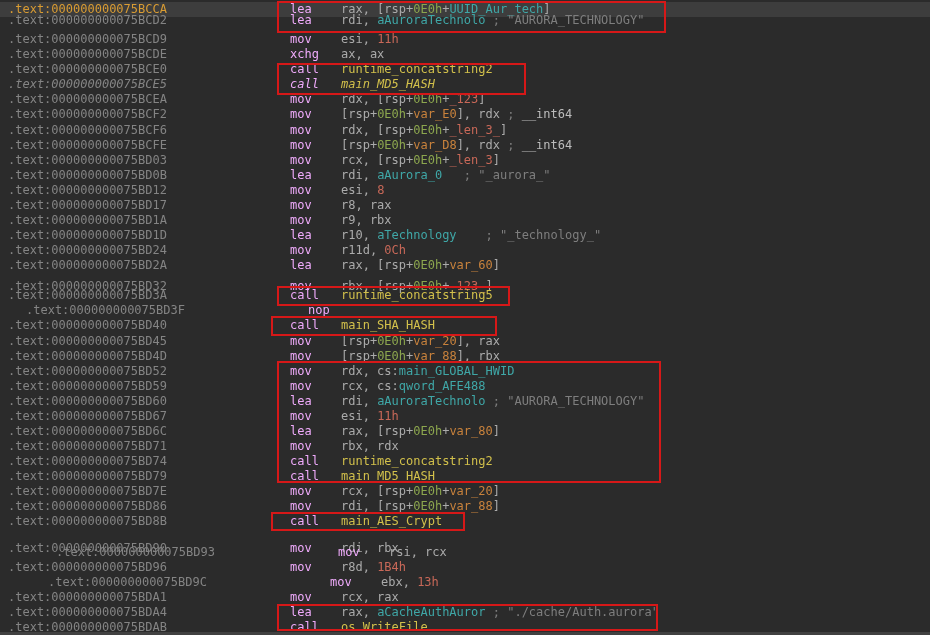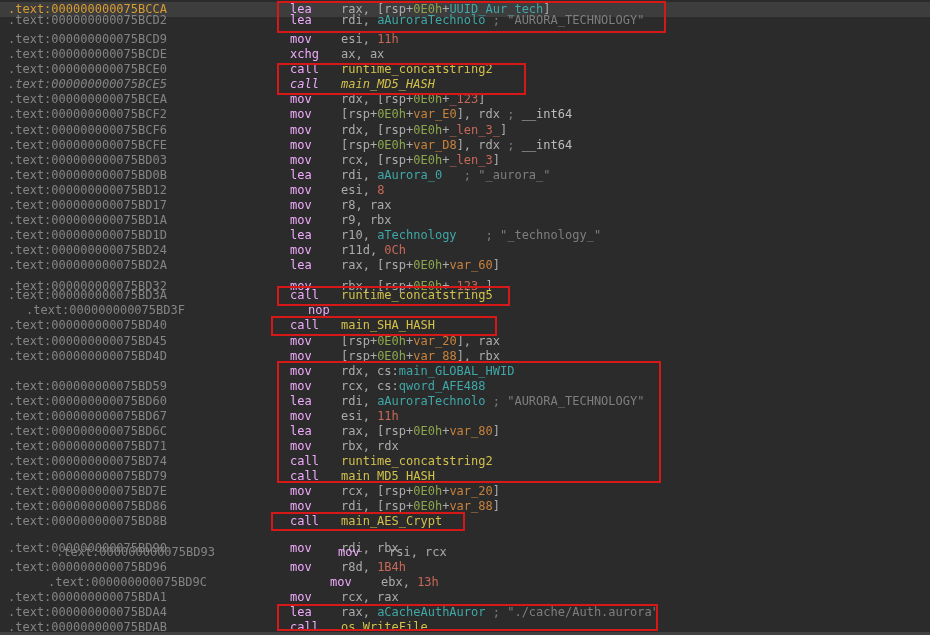--- a/index.html
+++ b/index.html
@@ -48,21 +48,21 @@
     <div class="row" style="top: 212.98px;"><span class="addr">.text:000000000075BD1A</span><span class="mn">mov</span><span class="ops"><span class="p">r9, rbx</span></span></div>
     <div class="row" style="top: 228.05px;"><span class="addr">.text:000000000075BD1D</span><span class="mn">lea</span><span class="ops"><span class="p">r10, </span><span class="t">aTechnology</span><span class="p">    </span><span class="c">; "_technology_"</span></span></div>
     <div class="row" style="top: 243.12px;"><span class="addr">.text:000000000075BD24</span><span class="mn">mov</span><span class="ops"><span class="p">r11d, </span><span class="i">0Ch</span></span></div>
     <div class="row" style="top: 258.19px;"><span class="addr">.text:000000000075BD2A</span><span class="mn">lea</span><span class="ops"><span class="p">rax, [rsp+</span><span class="n">0E0h</span><span class="p">+</span><span class="v">var_60</span><span class="p">]</span></span></div>
     <div class="row" style="top: 279px;"><span class="addr">.text:000000000075BD32</span><span class="mn">mov</span><span class="ops"><span class="p">rbx, [rsp+</span><span class="n">0E0h</span><span class="p">+</span><span class="i">_123_</span><span class="p">]</span></span></div>
     <div class="row" style="top: 288.33px;"><span class="addr">.text:000000000075BD3A</span><span class="mn">call</span><span class="ops"><span class="f">runtime_concatstring5</span></span></div>
     <div class="row" style="top: 303.4px; margin-left: 18px;"><span class="addr">.text:000000000075BD3F</span><span class="mn">nop</span><span class="ops"></span></div>
     <div class="row" style="top: 318.47px;"><span class="addr">.text:000000000075BD40</span><span class="mn">call</span><span class="ops"><span class="f">main_SHA_HASH</span></span></div>
     <div class="row" style="top: 333.54px; padding-left: 44px;"><span class="addr">.text:000000000075BD45</span><span class="mn">mov</span><span class="ops"><span class="p">[rsp+</span><span class="n">0E0h</span><span class="p">+</span><span class="v">var_20</span><span class="p">], rax</span></span></div>
     <div class="row" style="top: 348.61px;"><span class="addr">.text:000000000075BD4D</span><span class="mn">mov</span><span class="ops"><span class="p">[rsp+</span><span class="n">0E0h</span><span class="p">+</span><span class="v">var_88</span><span class="p">], rbx</span></span></div>
-    <div class="row" style="top: 363.68px;"><span class="mn">mov</span><span class="ops"><span class="p">rdx, cs:</span><span class="t">main_GLOBAL_HWID</span></span></div>
+    <div class="row" style="top: 363.68px;"><span class="addr">.text:000000000075BD52</span><span class="mn">mov</span><span class="ops"><span class="p">rdx, cs:</span><span class="t">main_GLOBAL_HWID</span></span></div>
     <div class="row" style="top: 378.75px;"><span class="addr">.text:000000000075BD59</span><span class="mn">mov</span><span class="ops"><span class="p">rcx, cs:</span><span class="t">qword_AFE488</span></span></div>
     <div class="row" style="top: 393.82px;"><span class="addr">.text:000000000075BD60</span><span class="mn">lea</span><span class="ops"><span class="p">rdi, </span><span class="t">aAuroraTechnolo</span><span class="p"> </span><span class="c">; "AURORA_TECHNOLOGY"</span></span></div>
     <div class="row" style="top: 408.89px;"><span class="addr">.text:000000000075BD67</span><span class="mn">mov</span><span class="ops"><span class="p">esi, </span><span class="i">11h</span></span></div>
     <div class="row" style="top: 423.96px;"><span class="addr">.text:000000000075BD6C</span><span class="mn">lea</span><span class="ops"><span class="p">rax, [rsp+</span><span class="n">0E0h</span><span class="p">+</span><span class="v">var_80</span><span class="p">]</span></span></div>
     <div class="row" style="top: 439.03px;"><span class="addr">.text:000000000075BD71</span><span class="mn">mov</span><span class="ops"><span class="p">rbx, rdx</span></span></div>
     <div class="row" style="top: 454.1px;"><span class="addr">.text:000000000075BD74</span><span class="mn">call</span><span class="ops"><span class="f">runtime_concatstring2</span></span></div>
     <div class="row" style="top: 469.17px;"><span class="addr">.text:000000000075BD79</span><span class="mn">call</span><span class="ops"><span class="f">main_MD5_HASH</span></span></div>
     <div class="row" style="top: 484.24px;"><span class="addr">.text:000000000075BD7E</span><span class="mn">mov</span><span class="ops"><span class="p">rcx, [rsp+</span><span class="n">0E0h</span><span class="p">+</span><span class="v">var_20</span><span class="p">]</span></span></div>
     <div class="row" style="top: 499.31px;"><span class="addr">.text:000000000075BD86</span><span class="mn">mov</span><span class="ops"><span class="p">rdi, [rsp+</span><span class="n">0E0h</span><span class="p">+</span><span class="v">var_88</span><span class="p">]</span></span></div>
     <div class="row" style="top: 514.38px;"><span class="addr">.text:000000000075BD8B</span><span class="mn">call</span><span class="ops"><span class="f">main_AES_Crypt</span></span></div>

